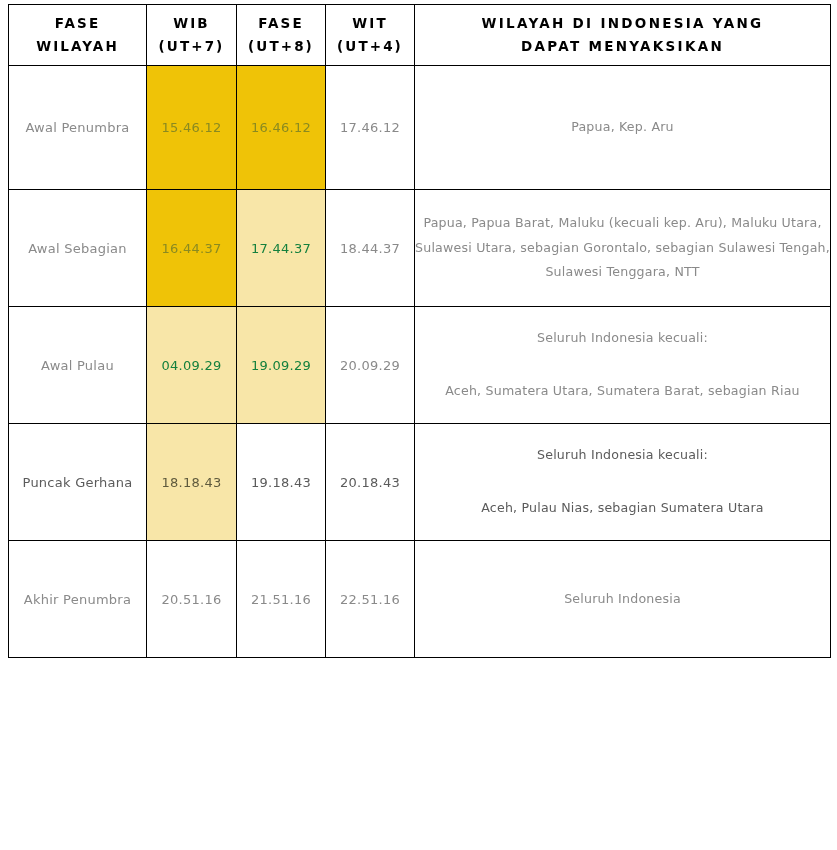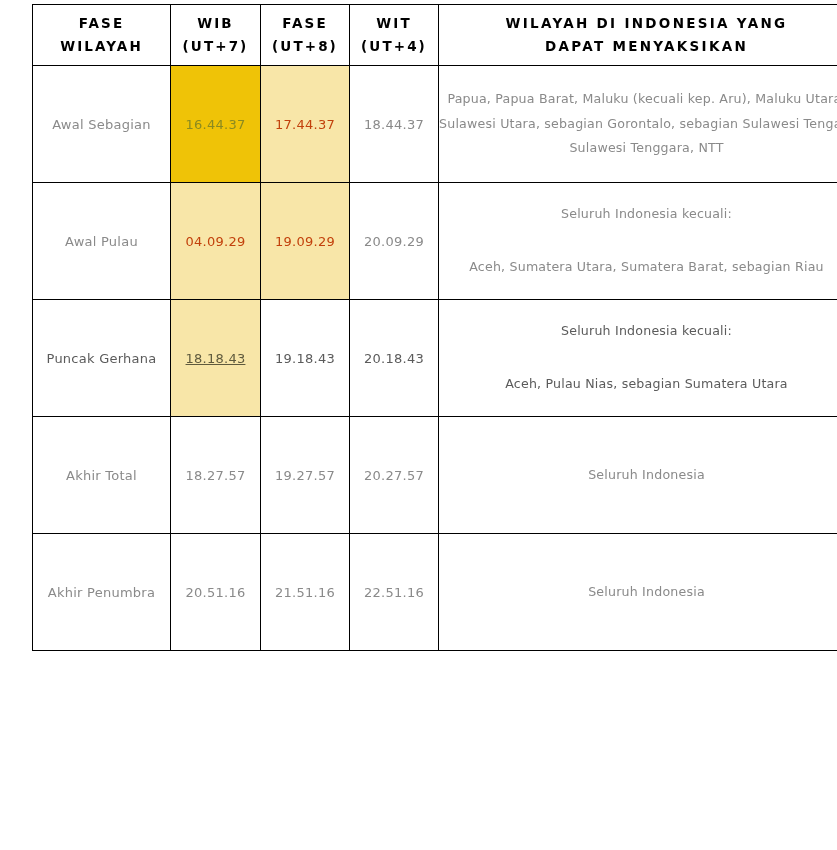--- a/index.html
+++ b/index.html
@@ -12,21 +12,20 @@
     height: 850px;
     overflow: hidden;
     font-family: "DejaVu Sans", sans-serif;
   }
 
   .sheet {
     position: relative;
     width: 671px;
     height: 850px;
     background: #ffffff;
-    margin-left: 24px;
   }
 
   table.eclipse-table {
     position: absolute;
     left: 8px;
     top: 4px;
     width: 822px;
     border-collapse: collapse;
     table-layout: fixed;
     background: #ffffff;
@@ -88,22 +87,22 @@
   
   tr.dark .phase-cell,
   tr.dark .time-cell { color: #5b5b5b; }
   tr.dark .area-cell { color: #5b5b5b; }
 
   
   td.fill-gold  { background-color: #efc307; }
   td.fill-cream { background-color: #f8e6a8; }
 
   td.fill-gold .time-txt  { color: #8a8a21; }
-  td.fill-cream .time-txt { color: #c2410c; }
-  tr.dark td.fill-cream .time-txt { color: #5f5a3d; text-decoration: underline; }
+  td.fill-cream .time-txt { color: #15803d; }
+  tr.dark td.fill-cream .time-txt { color: #5f5a3d; }
 
   .area-line { display: block; }
   .area-gap  { display: block; height: 28px; }
 </style>
 </head>
 <body>
 
 <div class="sheet">
 
   <table class="eclipse-table">
@@ -135,20 +134,35 @@
         </th>
         <th class="area-head">
           <span class="hl">WILAYAH DI INDONESIA YANG</span>
           <span class="hl">DAPAT MENYAKSIKAN</span>
         </th>
       </tr>
     </thead>
 
     <tbody>
 
+      <tr class="r1">
+        <td class="phase-cell">Awal Penumbra</td>
+        <td class="time-cell fill-gold">
+          <span class="time-txt">15.46.12</span>
+        </td>
+        <td class="time-cell fill-gold">
+          <span class="time-txt">16.46.12</span>
+        </td>
+        <td class="time-cell">
+          <span class="time-txt">17.46.12</span>
+        </td>
+        <td class="area-cell">
+          <span class="area-line">Papua, Kep. Aru</span>
+        </td>
+      </tr>
 
       <tr>
         <td class="phase-cell">Awal Sebagian</td>
         <td class="time-cell fill-gold">
           <span class="time-txt">16.44.37</span>
         </td>
         <td class="time-cell fill-cream">
           <span class="time-txt">17.44.37</span>
         </td>
         <td class="time-cell">
@@ -188,35 +202,20 @@
         <td class="time-cell">
           <span class="time-txt">20.18.43</span>
         </td>
         <td class="area-cell">
           <span class="area-line">Seluruh Indonesia kecuali:</span>
           <span class="area-gap"></span>
           <span class="area-line">Aceh, Pulau Nias, sebagian Sumatera Utara</span>
         </td>
       </tr>
 
-      <tr>
-        <td class="phase-cell">Akhir Total</td>
-        <td class="time-cell">
-          <span class="time-txt">18.27.57</span>
-        </td>
-        <td class="time-cell">
-          <span class="time-txt">19.27.57</span>
-        </td>
-        <td class="time-cell">
-          <span class="time-txt">20.27.57</span>
-        </td>
-        <td class="area-cell">
-          <span class="area-line">Seluruh Indonesia</span>
-        </td>
-      </tr>
 
 
       <tr>
         <td class="phase-cell">Akhir Penumbra</td>
         <td class="time-cell">
           <span class="time-txt">20.51.16</span>
         </td>
         <td class="time-cell">
           <span class="time-txt">21.51.16</span>
         </td>

